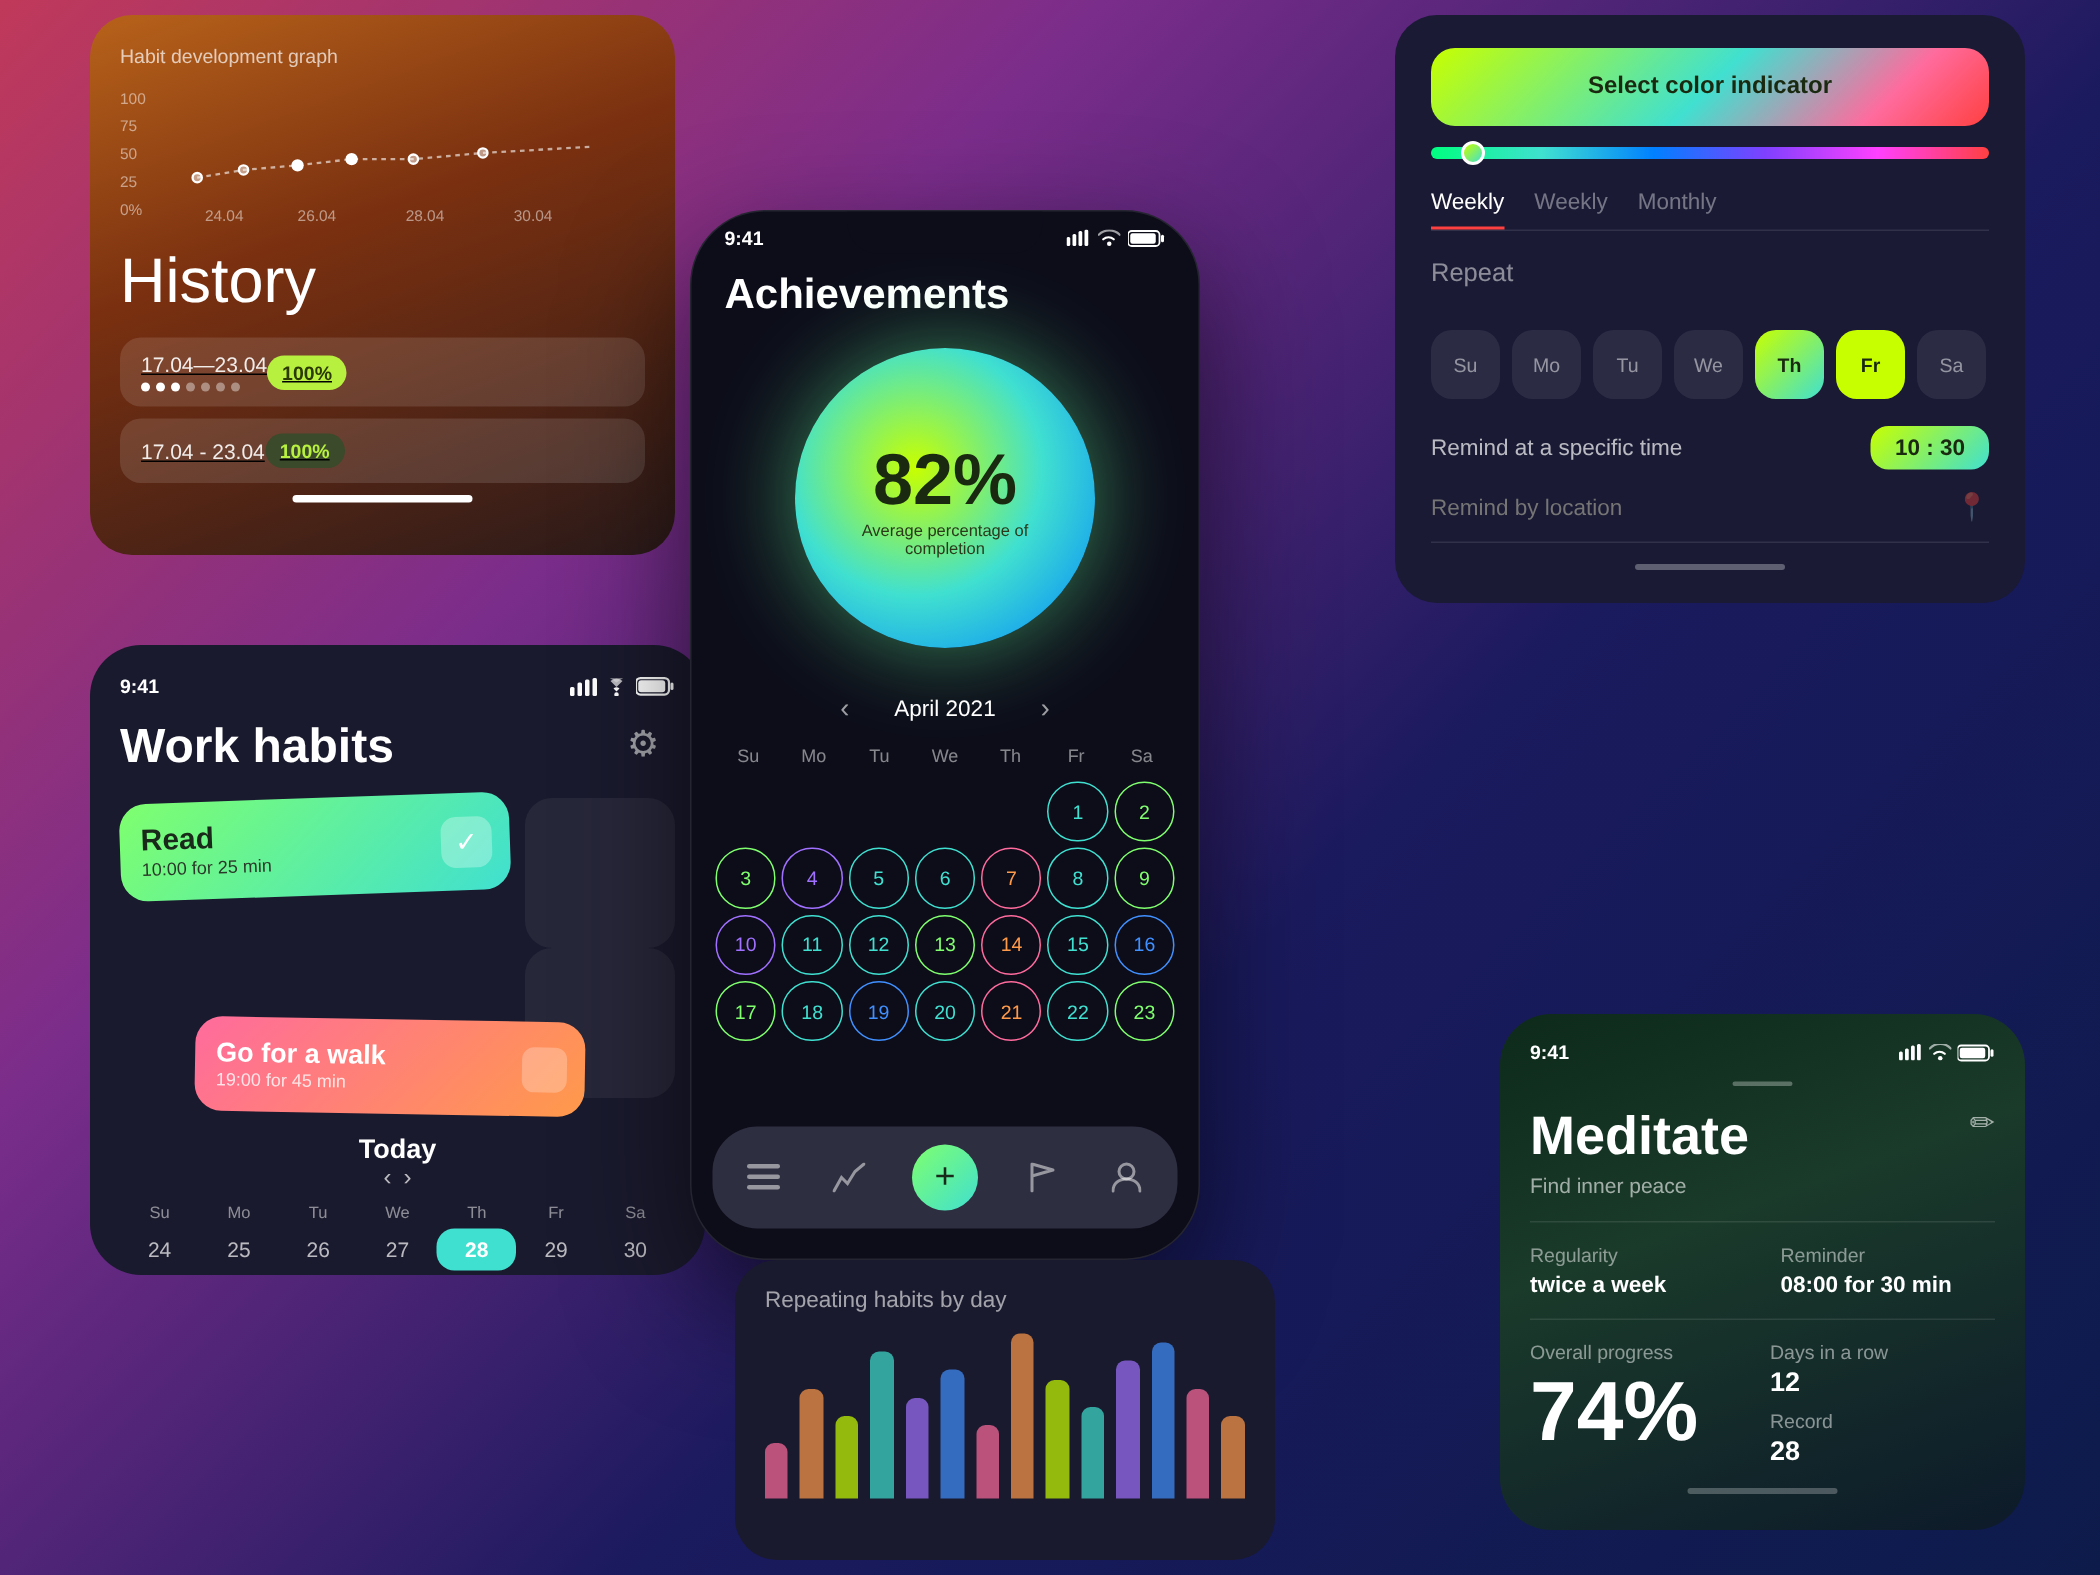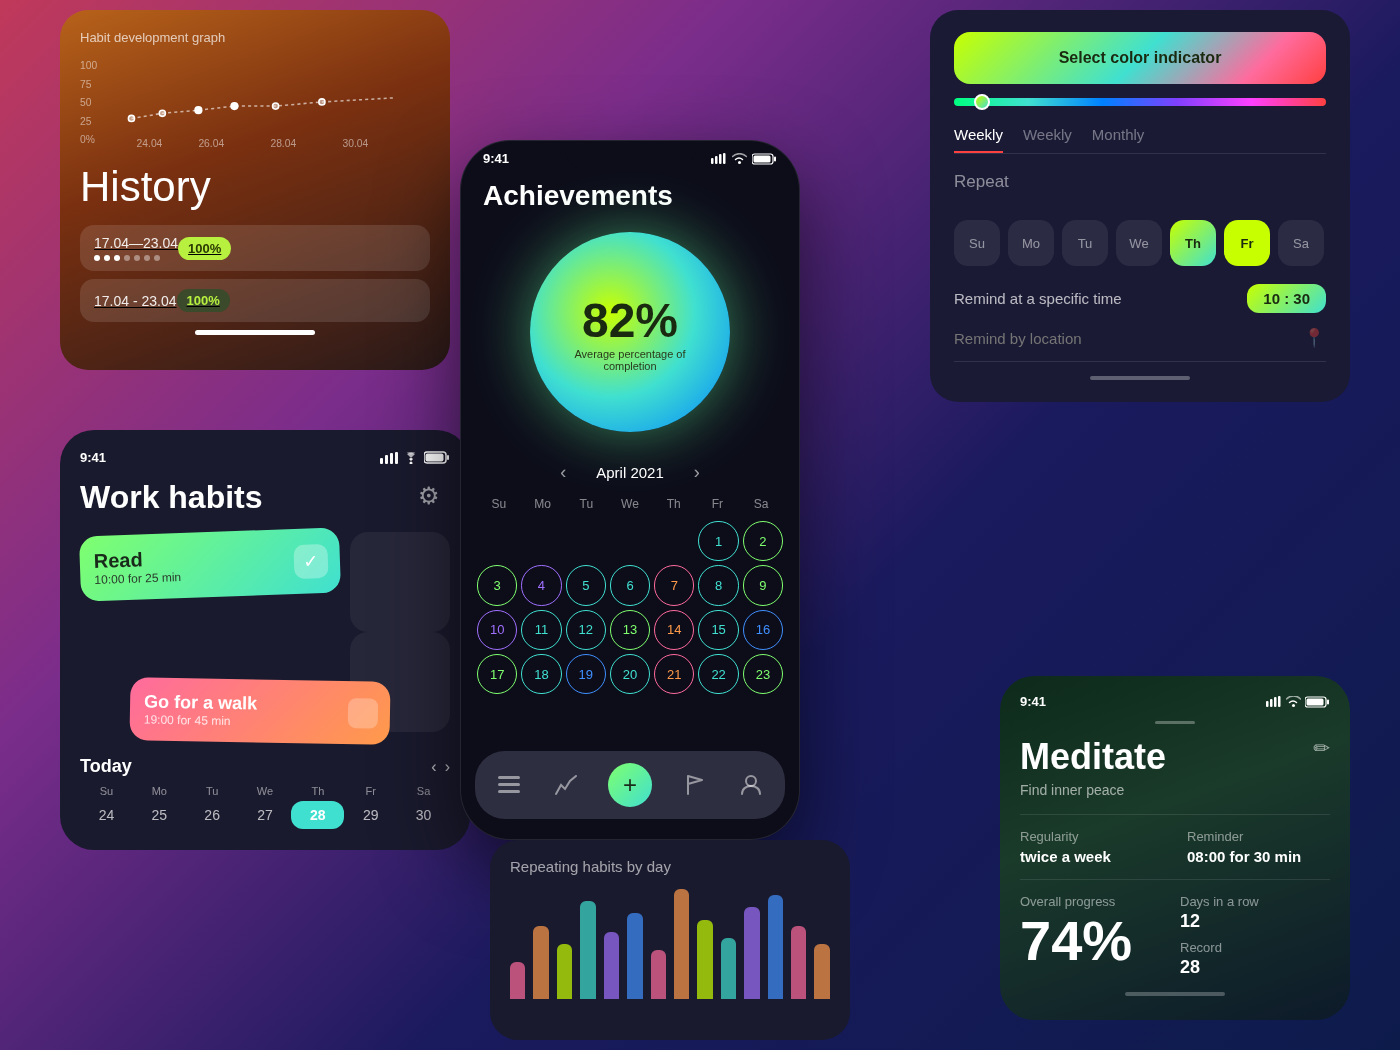--- a/index.html
+++ b/index.html
@@ -161,20 +161,21 @@
       transform: translateY(-50%);
       width: 30px; height: 30px;
       background: rgba(255,255,255,0.25);
       border-radius: 8px;
     }
     .today-nav {
       display: flex;
       align-items: center;
       justify-content: space-between;
       margin-bottom: 8px;
+      flex-direction: column;
     }
     .today-label { font-size: 18px; font-weight: 600; color: #fff; }
     .nav-arrows { display: flex; gap: 8px; }
     .nav-arrow {
       font-size: 16px; color: rgba(255,255,255,0.7);
       cursor: pointer;
     }
     .week-row {
       display: grid;
       grid-template-columns: repeat(7, 1fr);

